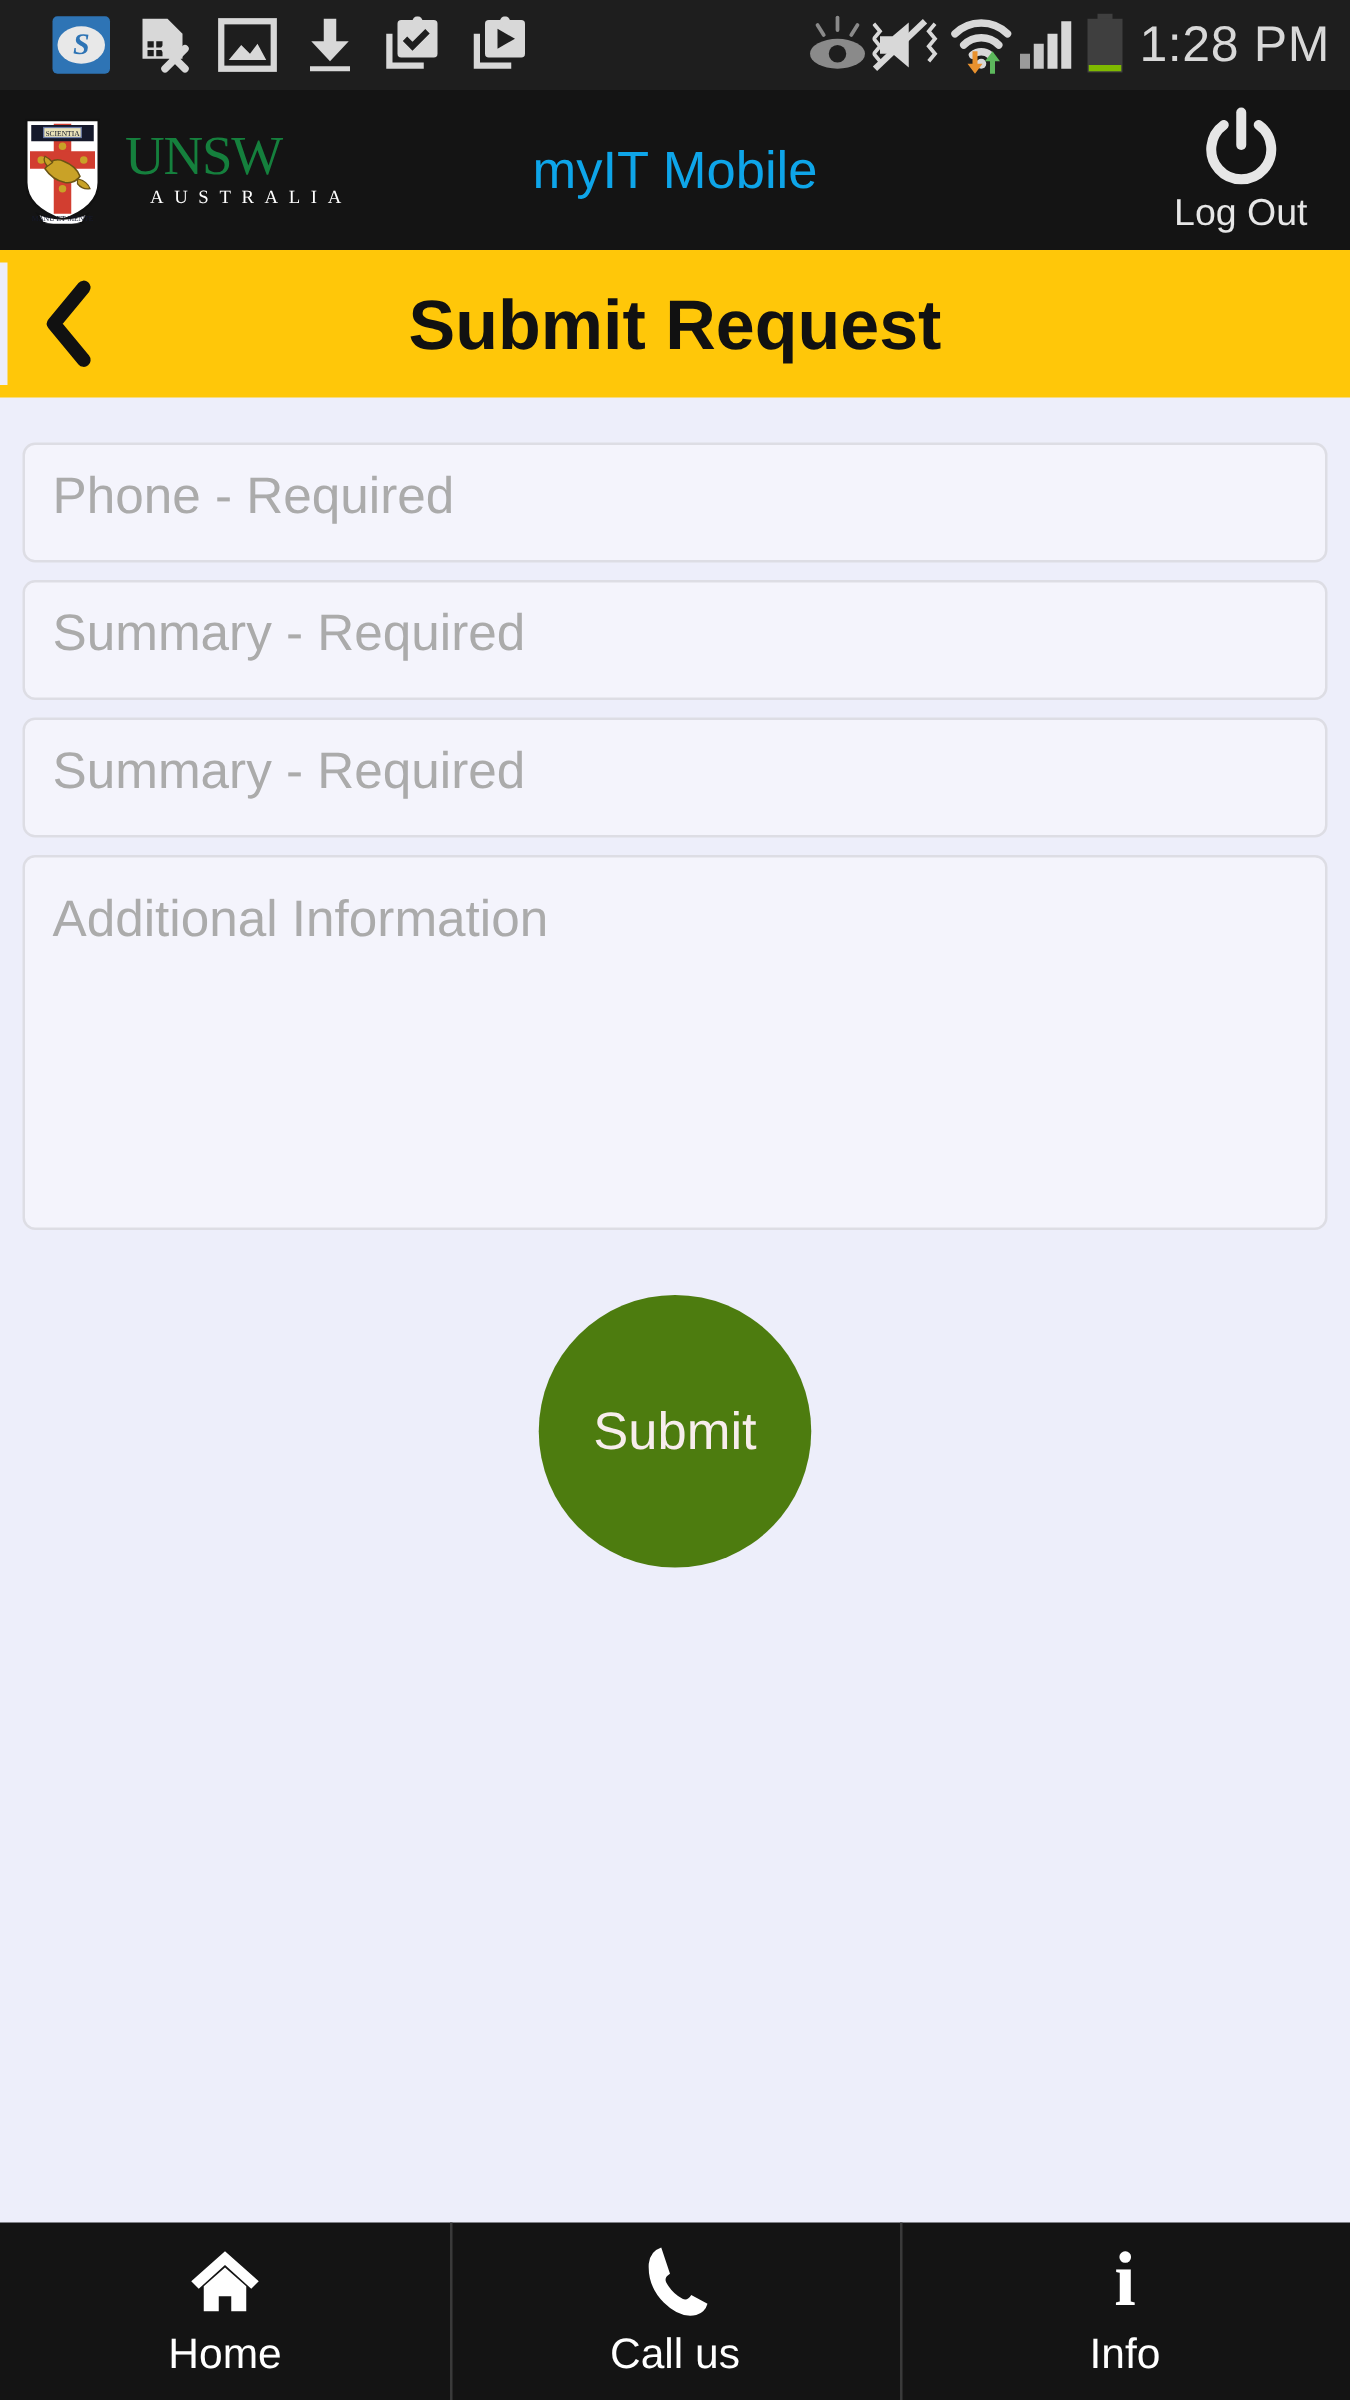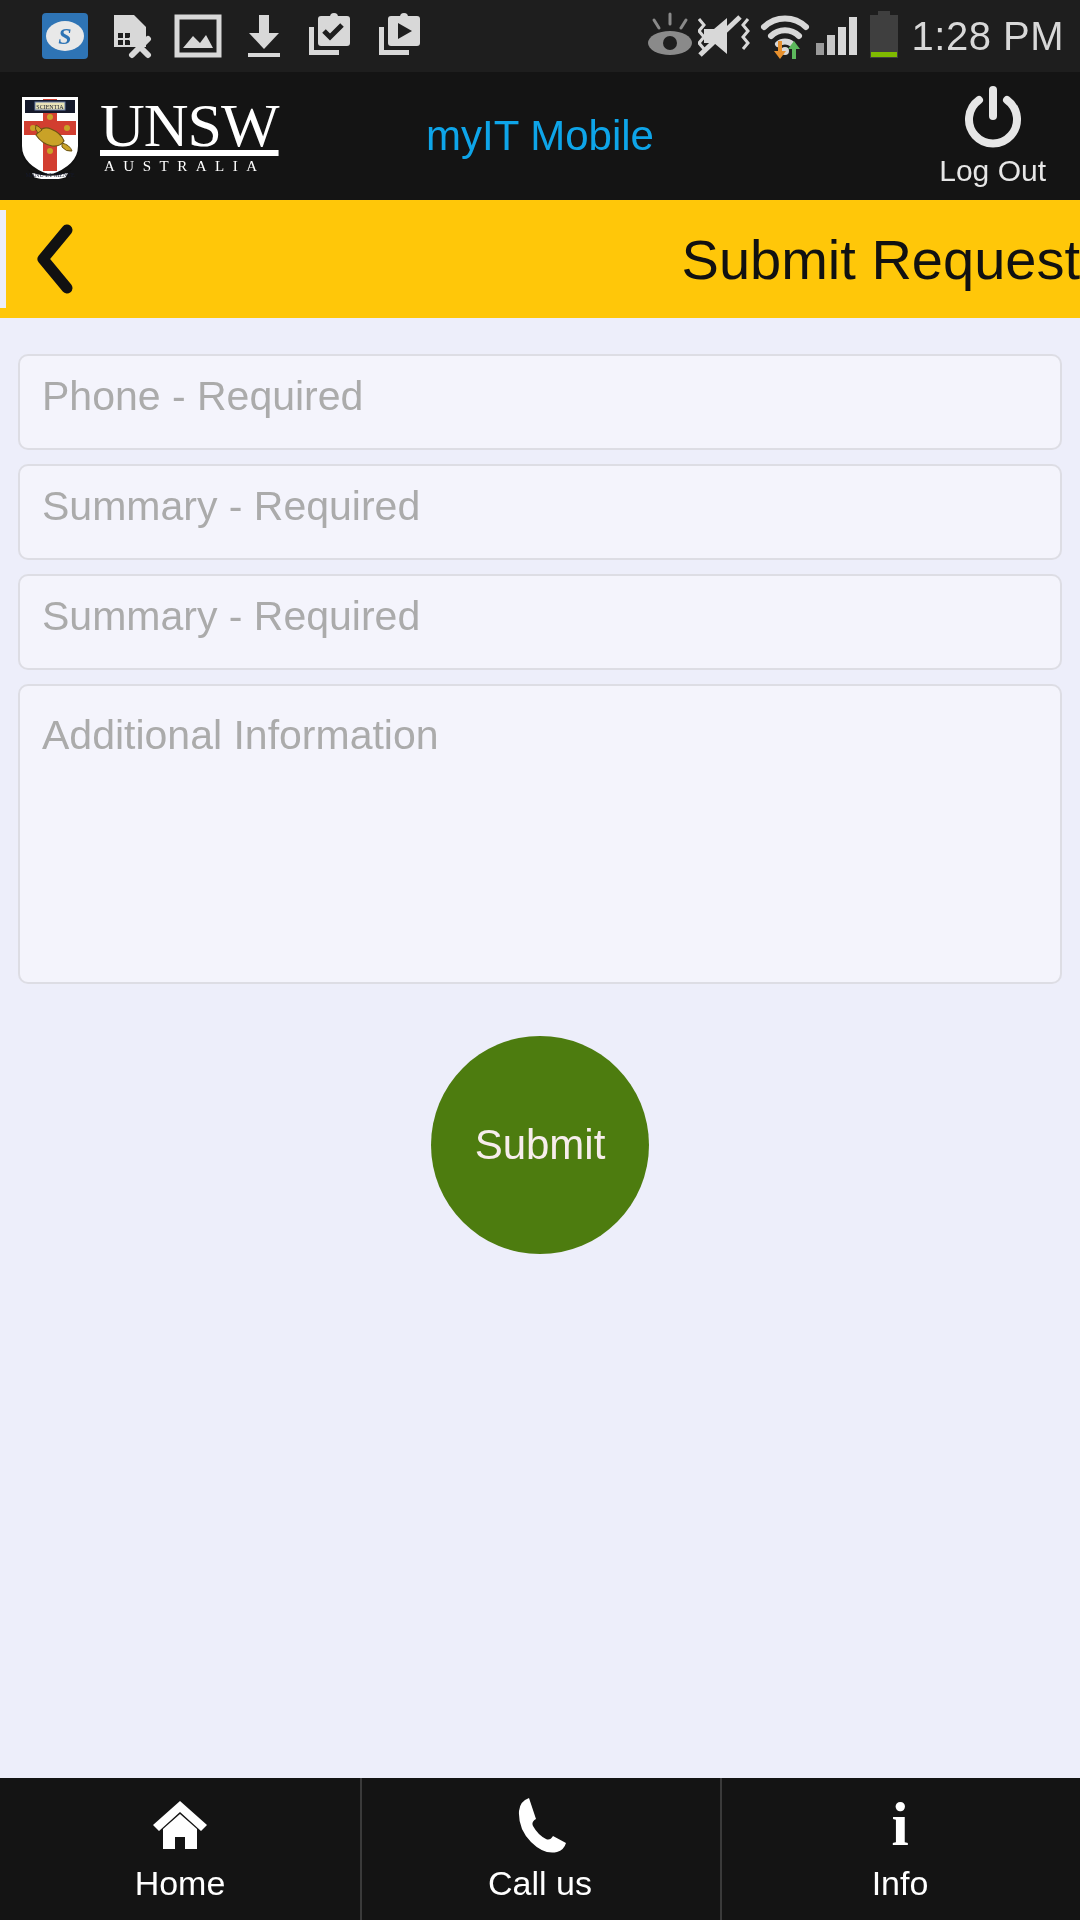--- a/index.html
+++ b/index.html
@@ -40,26 +40,26 @@
 
   
   #app-header{
     height:128px; width:1080px; background:#141414;
     display:flex; align-items:center; position:relative;
   }
   #brand{ display:flex; align-items:center; padding-left:18px; }
   #crest{ width:64px; height:86px; position:relative; }
   #unsw-wordmark{ margin-left:18px; }
   #unsw-text{
-    color:#ffffff; font-size:62px; line-height:.92; letter-spacing:-1px;
-    font-family:"Liberation Serif", serif; font-weight:400;text-decoration:underline;
+    color:#15803d; font-size:44px; line-height:.92; letter-spacing:-1px;
+    font-family:"Liberation Serif", serif; font-weight:400;
   }
   #unsw-sub{
     color:#FFFFFF; font-size:15px; letter-spacing:8.5px;
-    font-family:"Liberation Serif", serif; margin-top:4px; padding-left:4px;
+    font-family:"Liberation Serif", serif; margin-top:4px; padding-left:4px;margin-left:16px;
   }
   #header-title{
     position:absolute; left:0; right:0; text-align:center;
     color:#0ea5e9; font-size:42px; pointer-events:none;
   }
   #logout-btn{
     margin-left:auto; margin-right:34px;
     display:flex; flex-direction:column; align-items:center; z-index:2;
   }
   #logout-label{ color:#E6E6E6; font-size:30px; font-weight:normal; margin-top:2px; }
@@ -71,22 +71,22 @@
   }
   #page-bar::before{
     content:""; position:absolute; left:0; top:10px; bottom:10px; width:6px;
     background:#EDEEFA;
   }
   #back-btn{
     width:110px; height:118px;
     display:flex; align-items:center; justify-content:center;
   }
   #page-title{
-    position:absolute; left:0; right:0; text-align:right;
-    color:#111111; font-size:56px; font-weight:normal; pointer-events:none;
+    position:absolute; left:0; right:0; text-align:center;
+    color:#111111; font-size:56px; font-weight:bold; pointer-events:none;
   }
 
   
   #form-area{ padding:36px 18px 0 18px; }
   .field{
     width:1044px;
     background:#F4F4FC;
     border:2px solid #DDDDE4;
     border-radius:10px;
     margin-bottom:14px;

